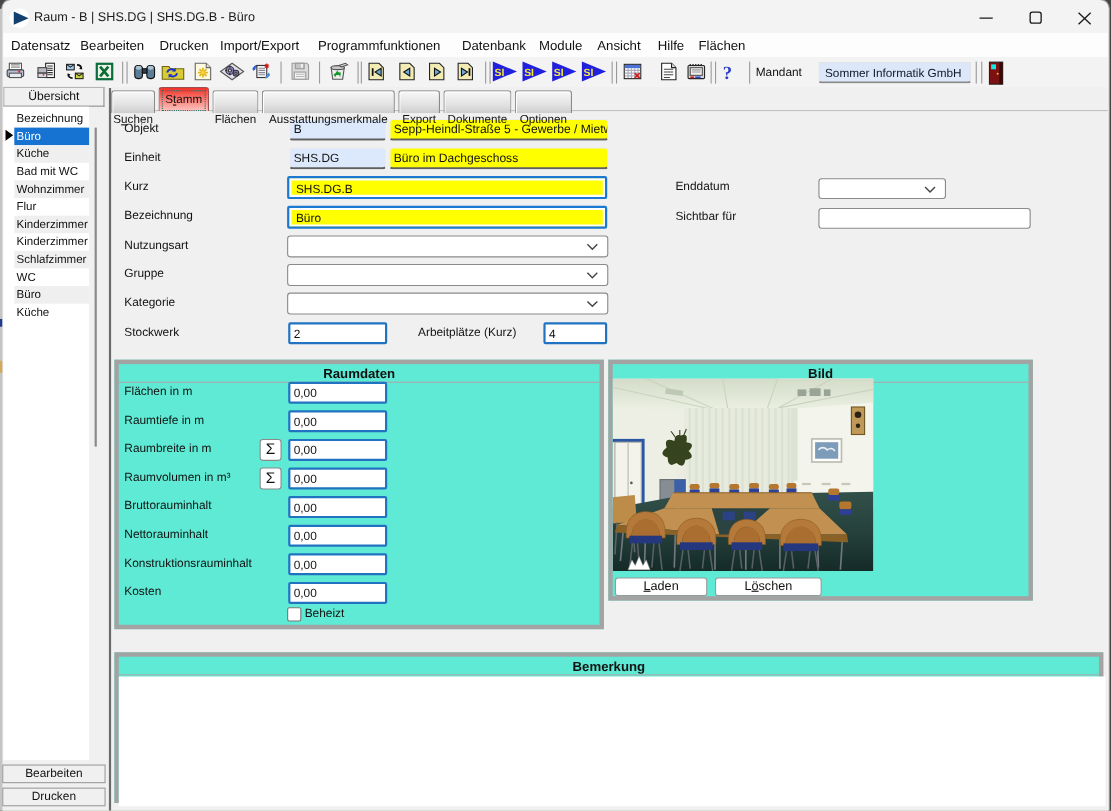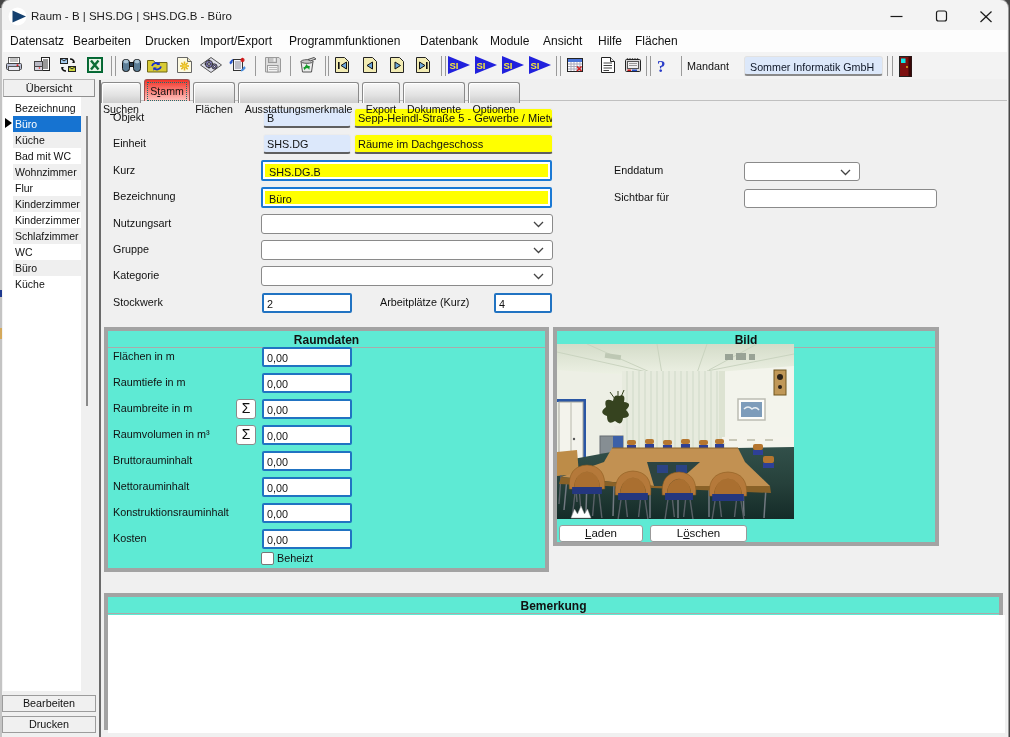--- a/index.html
+++ b/index.html
@@ -340,21 +340,21 @@
 <div class="tab" style="left:193px;width:42px">Flächen</div>
 <div class="tab" style="left:238px;width:121px">Ausstattungsmerkmale</div>
 <div class="tab" style="left:362px;width:38px">Export</div>
 <div class="tab" style="left:403px;width:62px">Dokumente</div>
 <div class="tab" style="left:468px;width:52px">Optionen</div>
 <span class="lbl" style="left:113px;top:111px">Objekt</span>
 <div class="fldb" style="top:108px">B</div>
 <div class="fldy" style="top:108px">Sepp-Heindl-Straße 5 - Gewerbe / Mietw</div>
 <span class="lbl" style="left:113px;top:137px">Einheit</span>
 <div class="fldb" style="top:134px">SHS.DG</div>
-<div class="fldy" style="top:134px">Räume im Dachgeschoss</div>
+<div class="fldy" style="top:134px">Büro im Dachgeschoss</div>
 <span class="lbl" style="left:113px;top:164px">Kurz</span>
 <div class="fldyb" style="top:160px">SHS.DG.B</div>
 <span class="lbl" style="left:113px;top:190px">Bezeichnung</span>
 <div class="fldyb" style="top:187px">Büro</div>
 <span class="lbl" style="left:113px;top:217px">Nutzungsart</span>
 <div class="combo" style="top:214px">
     <svg width="11" height="7" viewBox="0 0 11 7">
       <path d="M1 1 L5.5 5.5 L10 1" fill="none" stroke="#444" stroke-width="1.3"></path>
     </svg>
   </div>

